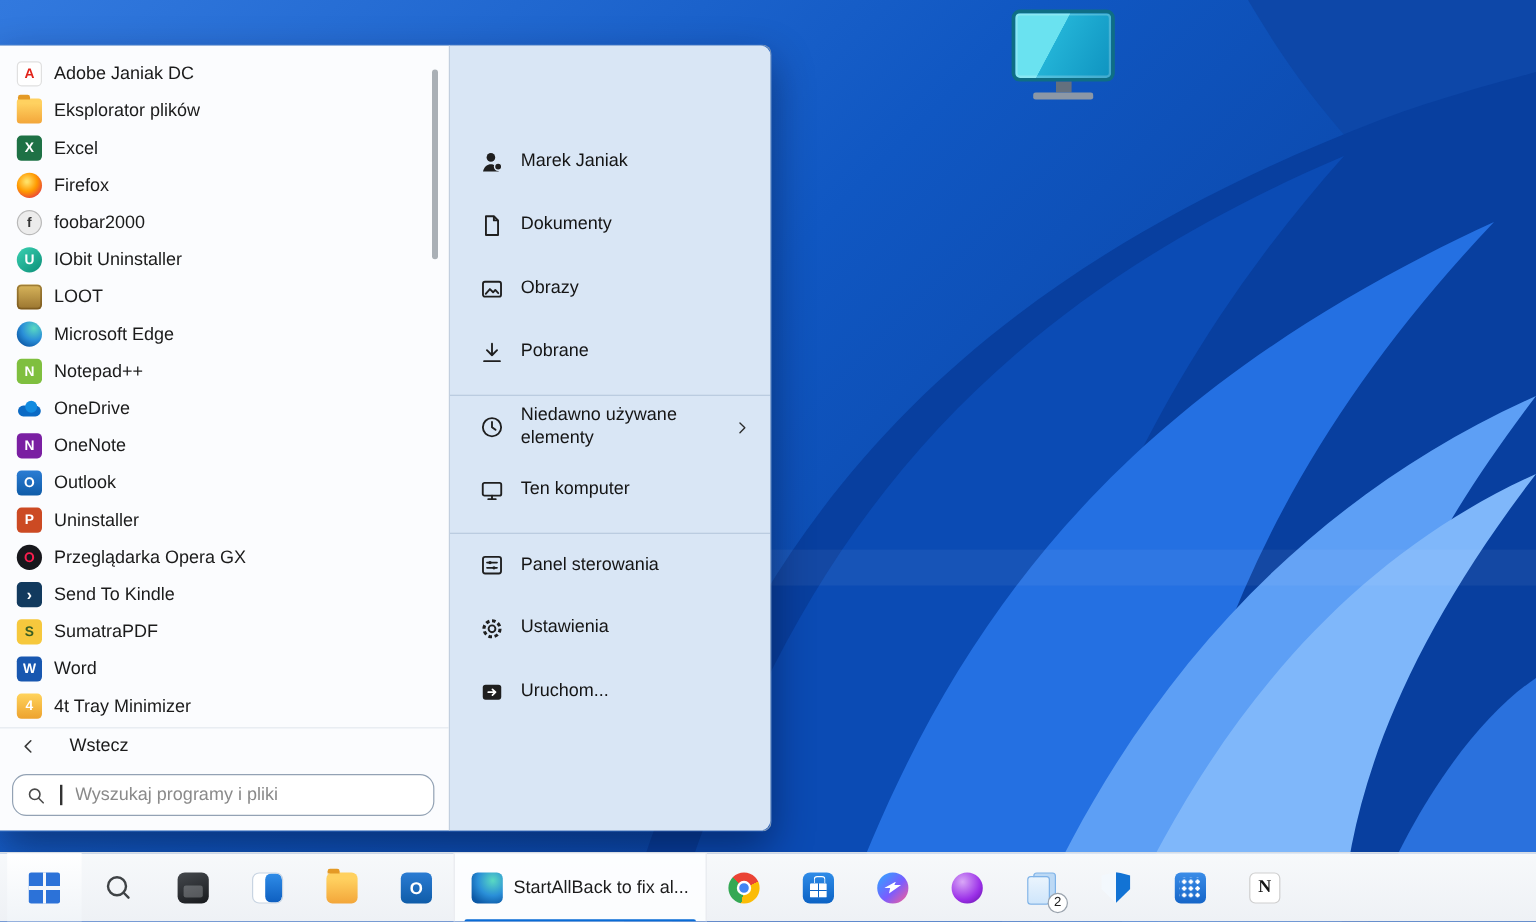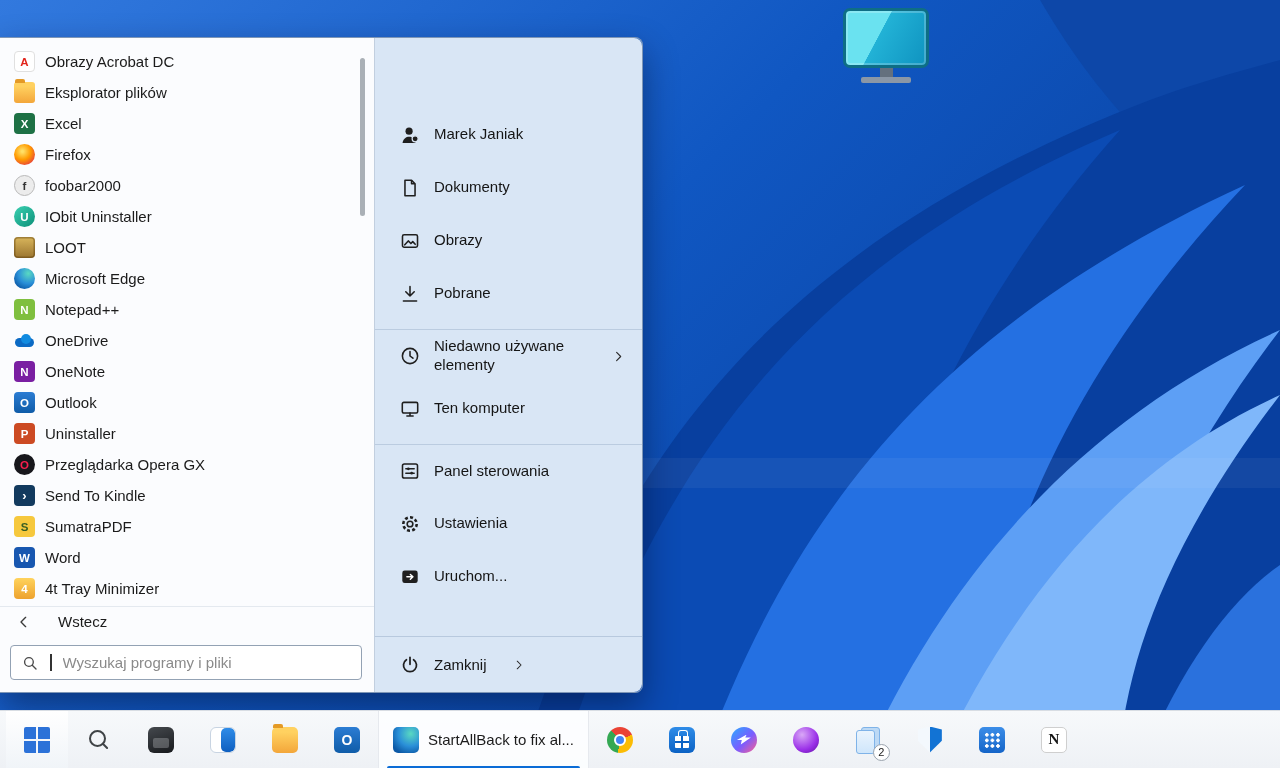--- a/index.html
+++ b/index.html
@@ -24,21 +24,21 @@
 
   .scroll-thumb { position: absolute; right: 9px; top: 20px; width: 5px; height: 158px;
     background: #aab0b6; border-radius: 3px; }
 
   .back-row { height: 30px; border-top: 1px solid #e4e9ef; display: flex; align-items: center;
     gap: 26px; padding-left: 16px; font-size: 15px; color: #1b1b1b; }
   .back-row .mi-sm { width: 16px; height: 16px; }
 
   .search-row { padding: 9px 12px 12px 10px; }
   .search-box { display: flex; align-items: center; gap: 11px; height: 35px;
-    border: 1px solid #93a2b4; border-radius: 4px; background: #fff; padding: 0 10px; }
+    border: 1px solid #93a2b4; border-radius: 12px; background: #fff; padding: 0 10px; }
   .search-box svg { width: 18px; height: 18px; flex: 0 0 18px; }
   .caret { width: 1.5px; height: 17px; background: #333; }
   .search-box input { border: none; outline: none; flex: 1; font-size: 15px; background: transparent;
     font-family: inherit; color: #222; }
   .search-box input::placeholder { color: #8a8a8a; }
 
   
   .user-tile { position: absolute; top: -30px; left: 466px; width: 90px; display: flex;
     flex-direction: column; align-items: center; z-index: 6; }
   .monitor-screen { width: 86px; height: 60px; border: 3px solid #0e6e85; border-radius: 7px;
@@ -246,21 +246,21 @@
     <rect x="640" y="458" width="640" height="30" fill="#ffffff" opacity="0.05"></rect>
   </svg>
 
   <div class="start-menu" data-name="start-menu">
 
     <div class="menu-left" data-name="start-menu-left-pane">
       <div class="program-list" data-name="program-list">
 
           <div class="program-item" data-name="program-item">
             <span class="app-icon" data-icon="adobe-acrobat-icon" data-name="adobe-acrobat-icon">A</span>
-            <span class="program-label" data-name="program-label">Obrazy Acrobat DC</span>
+            <span class="program-label" data-name="program-label">Adobe Janiak DC</span>
           </div>
 
           <div class="program-item" data-name="program-item">
             <span class="app-icon" data-icon="file-explorer-icon" data-name="file-explorer-icon"></span>
             <span class="program-label" data-name="program-label">Eksplorator plików</span>
           </div>
 
           <div class="program-item" data-name="program-item">
             <span class="app-icon" data-icon="excel-icon" data-name="excel-icon">X</span>
             <span class="program-label" data-name="program-label">Excel</span>
@@ -439,29 +439,20 @@
 
           <div class="right-item" data-name="start-menu-right-item">
             <svg class="mi" data-name="run-icon">
               <use href="#run-icon"></use>
             </svg>
             <span class="right-label" data-name="right-item-label">Uruchom...</span>
 
           </div>
         </div>
 
-      <div class="shutdown-row" data-name="shutdown-button">
-        <svg class="mi" data-name="power-icon">
-            <use href="#power-icon"></use>
-          </svg>
-        <span data-name="shutdown-label">Zamknij</span>
-        <svg class="chev-inline" data-name="chevron-right-icon">
-            <use href="#chevron-right-icon"></use>
-          </svg>
-      </div>
     </div>
   </div>
 
   <div class="taskbar" data-name="taskbar">
     <div style="display:flex" data-name="taskbar-left-group">
 
         <button class="tb-btn" data-name="start-button">
           <span class="tb-icon" data-icon="start-icon" data-name="start-icon">
             <span class="tb-glyph"></span>
           </span>

